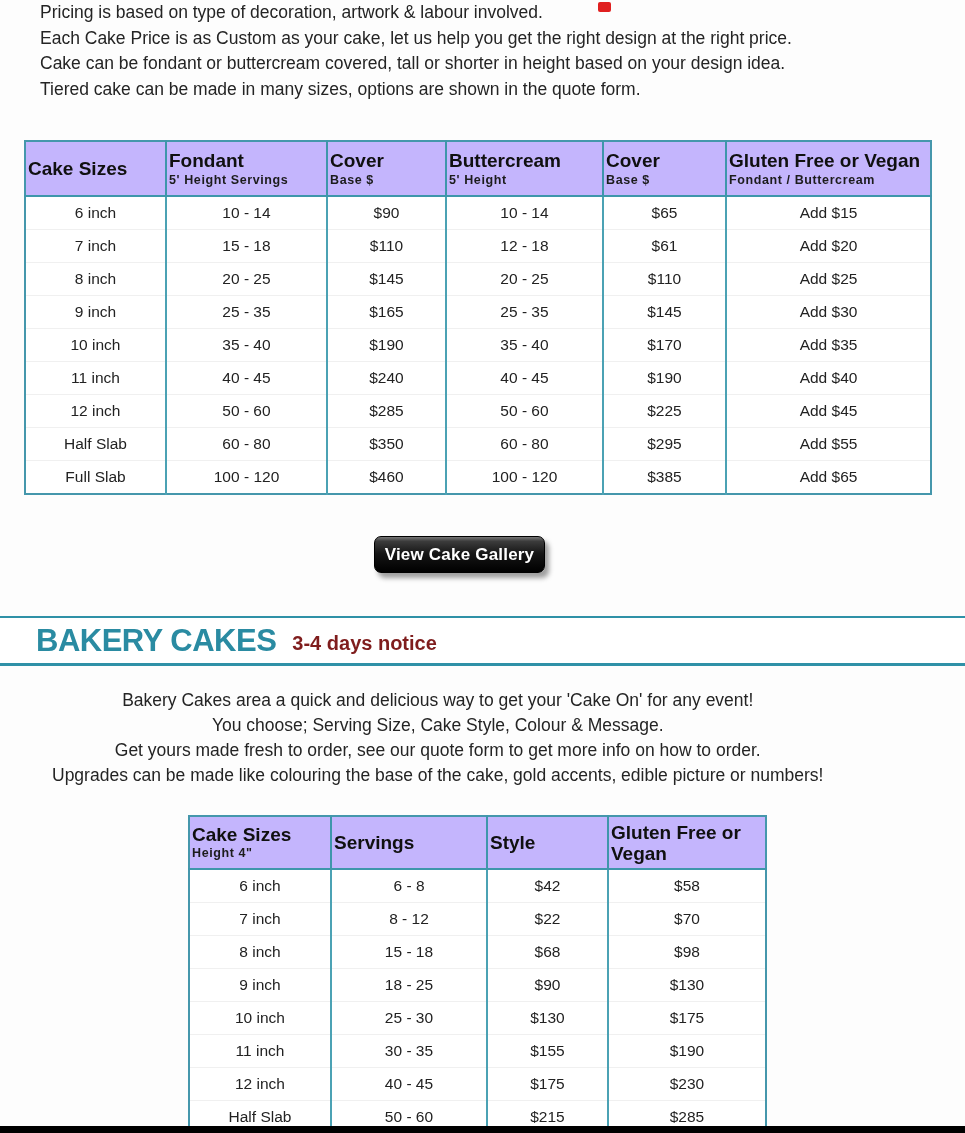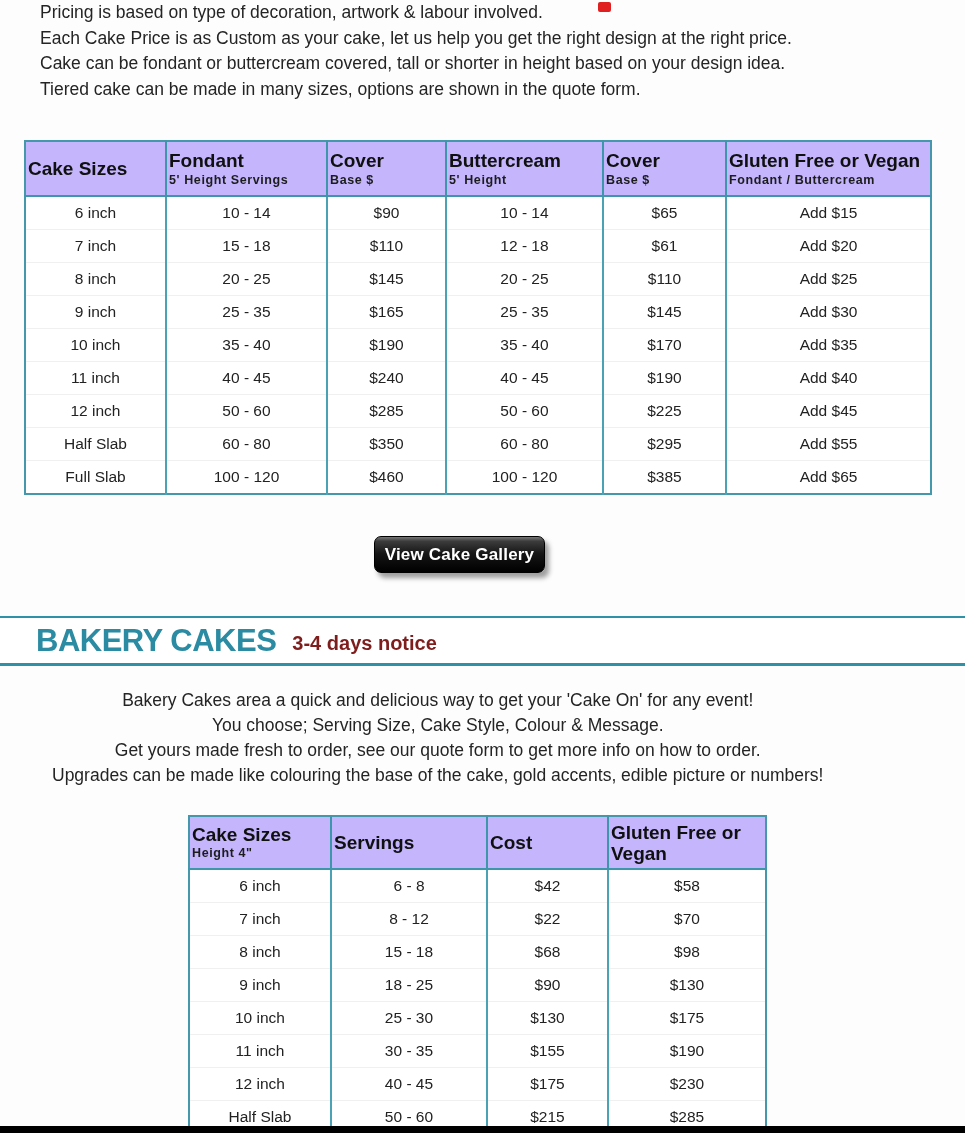--- a/index.html
+++ b/index.html
@@ -218,21 +218,21 @@
     <tr>
       <th>
         <span class="t">Cake Sizes</span>
         <span class="s">Height 4"</span>
       </th>
       <th>
         <span class="t">Servings</span>
 
       </th>
       <th>
-        <span class="t">Cost</span>
+        <span class="t">Style</span>
 
       </th>
       <th>
         <span class="t">Gluten Free or Vegan</span>
 
       </th>
     </tr>
   </thead>
   <tbody>
       <tr>

